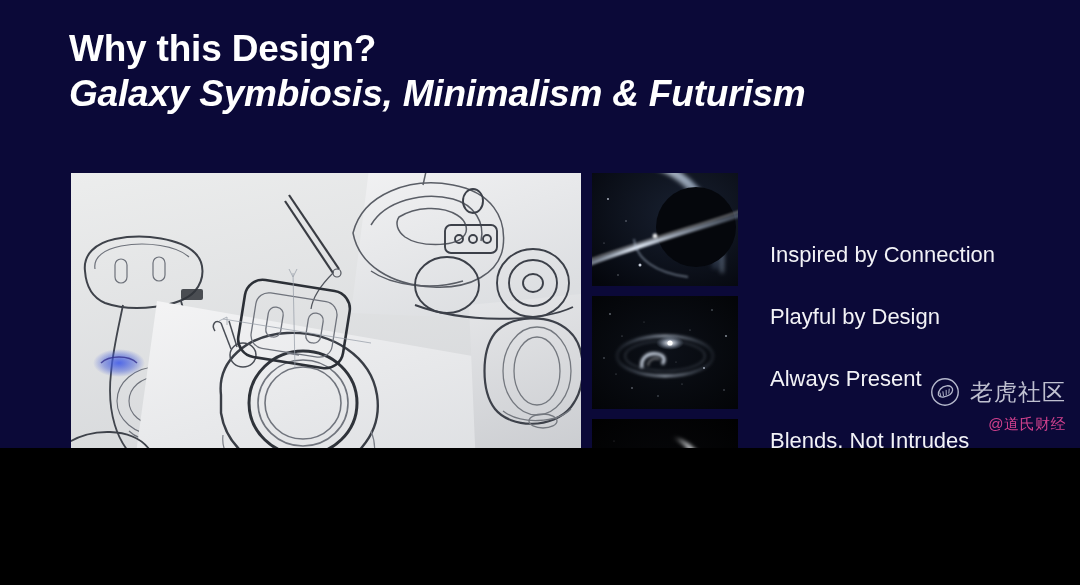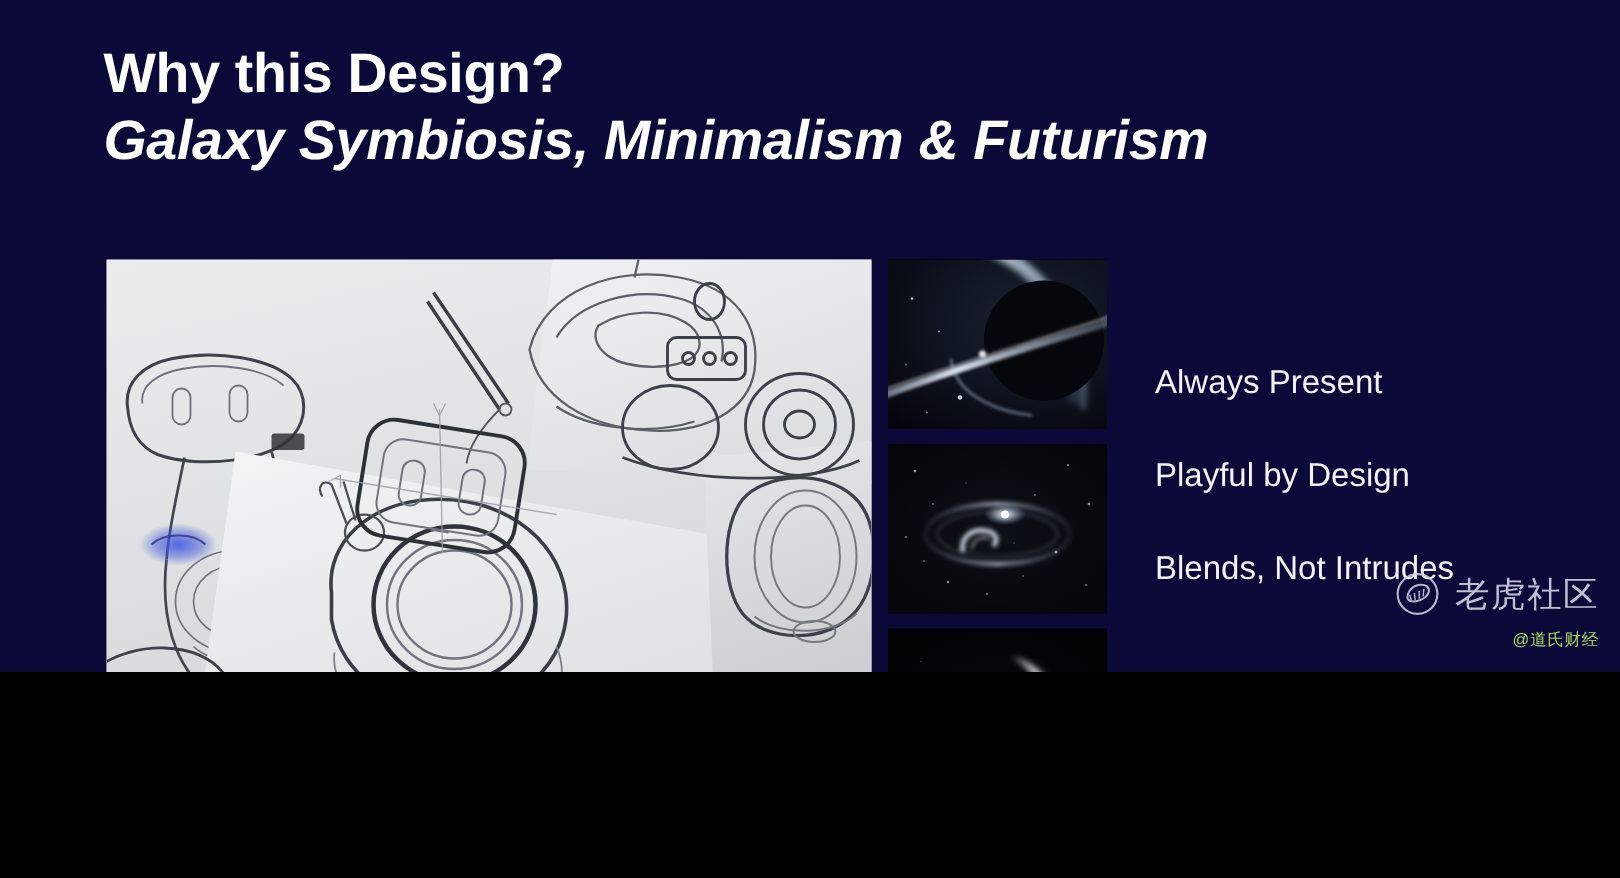--- a/index.html
+++ b/index.html
@@ -105,22 +105,22 @@
     gap: 10px;
   }
   #watermark-logo { width: 30px; height: 30px; display: block; }
   #watermark-brand {
     color: #d8dae6;
     font-size: 23px;
     font-weight: normal;
     letter-spacing: 1px;
   }
   #watermark-handle {
-    color: #bef264;
-    font-size: 11px;
+    color: #ec4899;
+    font-size: 15px;
     margin-top: 7px;
     letter-spacing: 0.5px;
   }
 </style>
 </head>
 <body>
 
 <div id="slide">
 
   <div id="title-block">
@@ -448,22 +448,23 @@
         <g fill="#cfd4da" opacity="0.35">
           <circle cx="22" cy="22" r="0.5"></circle>
           <circle cx="126" cy="96" r="0.5"></circle>
         </g>
       </svg>
     </div>
 
   </div>
 
   <div id="feature-list">
+    <div class="feature-label">Inspired by Connection</div>
+    <div class="feature-label">Playful by Design</div>
     <div class="feature-label">Always Present</div>
-    <div class="feature-label">Playful by Design</div>
     <div class="feature-label">Blends, Not Intrudes</div>
   </div>
 
   <div id="watermark">
     <div id="watermark-main">
       <svg id="watermark-logo" viewBox="0 0 34 34" xmlns="http://www.w3.org/2000/svg">
         <circle cx="17" cy="17" r="15" fill="none" stroke="#ccd0e0" stroke-width="1.6"></circle>
         <path d="M9.5,20.5 C9,15.5 13,10.5 19,10 C23.5,9.6 26,12 25.6,15
                  C25.2,18.5 21,21.5 16,22.5 C13,23.1 10.5,22.6 9.5,20.5 Z" fill="none" stroke="#ccd0e0" stroke-width="1.5"></path>
         <g stroke="#ccd0e0" stroke-width="1.1">

